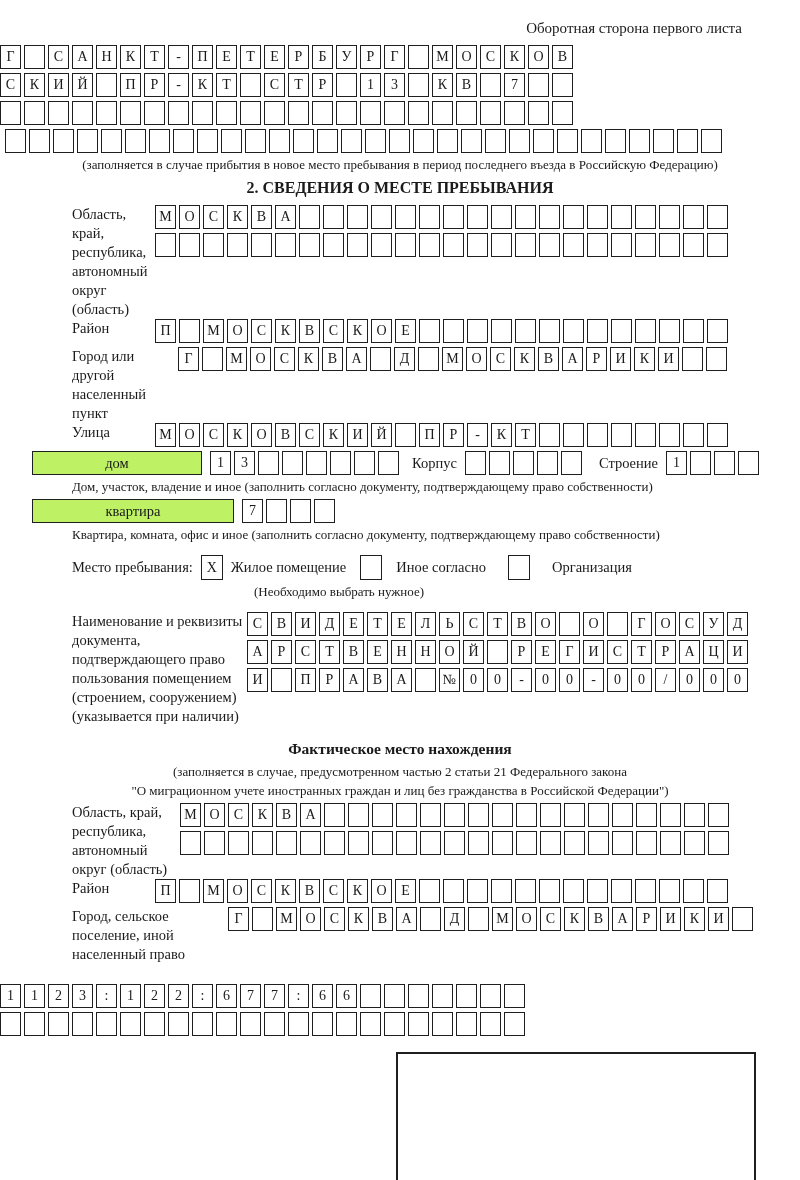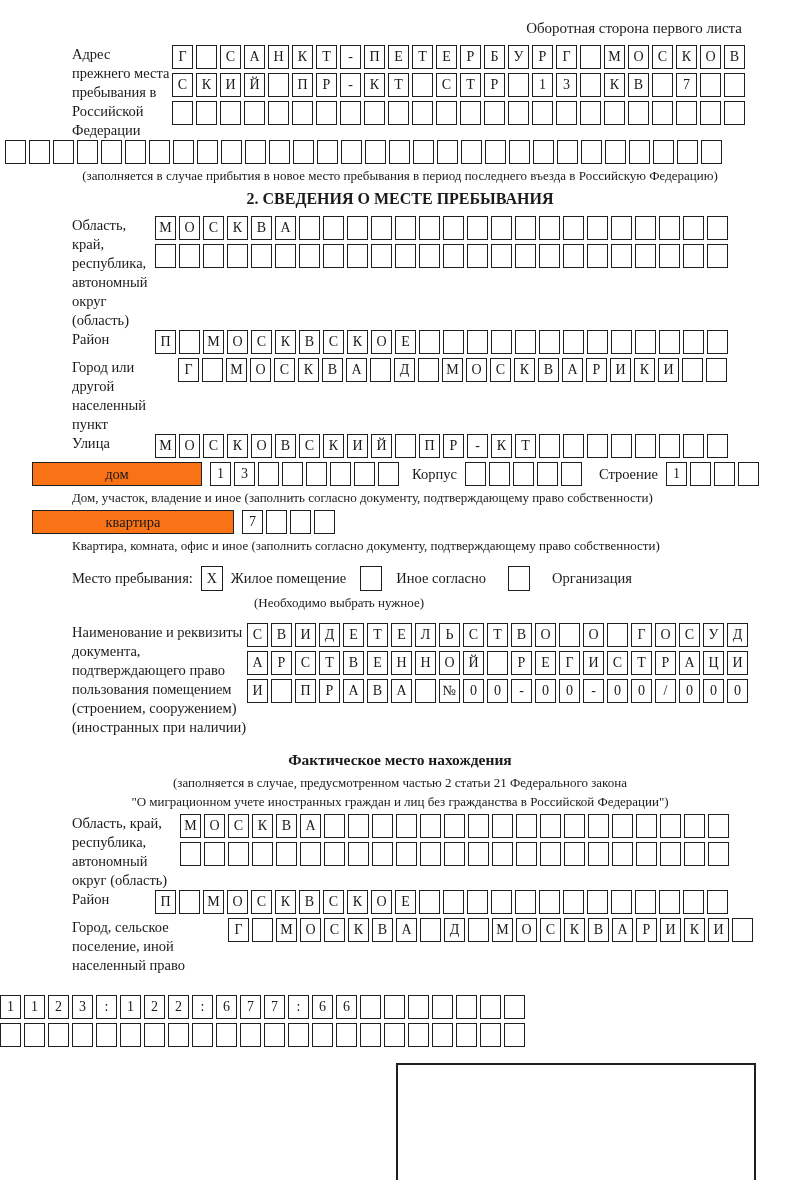--- a/index.html
+++ b/index.html
@@ -18,42 +18,41 @@
     width:19px;height:22px;border:1.5px solid #1f1f1f;margin-right:3px;
     display:flex;align-items:center;justify-content:center;
     font-size:14px;flex-shrink:0;background:#fff;
   }
   .cap{ font-size:13px; }
   .cap-center{ text-align:center; font-size:13px; margin:1px 0 3px 0;}
   .title{ text-align:center; font-weight:bold; font-size:16px; margin:6px 0 8px 0;}
   .subtitle{ text-align:center; font-weight:bold; font-size:15.5px; margin:14px 0 6px 0;}
   .wbox{
     border:1.5px solid #1f1f1f; height:22px; display:flex; align-items:center;
-    justify-content:center; font-size:14.5px; margin-right:8px; flex-shrink:0; background:#f97316;
+    justify-content:center; font-size:14.5px; margin-right:8px; flex-shrink:0; background:#bef264;
   }
   .inline-row{ display:flex; align-items:center; margin-bottom:4px;}
   .cb{
     width:20px;height:23px;border:1.5px solid #1f1f1f;display:flex;align-items:center;
     justify-content:center;font-size:14px;flex-shrink:0;background:#fff;
   }
   .mesto-lbl{ font-size:14.5px; }
   .gap8{width:8px;flex-shrink:0;} .gap14{width:14px;flex-shrink:0;} .gap22{width:22px;flex-shrink:0;}
   .stamp-box{
     margin-left:396px; width:356px; height:172px; border:2px solid #1f1f1f; background:#fff;
   }
   .mt4{margin-top:4px;} .mt6{margin-top:12px;} .mt8{margin-top:8px;} .mb2{margin-bottom:2px;}
   .pt20{padding-top:20px;}
 </style>
 </head>
 <body>
 
 <div class="hdr">Оборотная сторона первого листа</div>
 
 <div class="blk mt8">
-  <div class="lbl ml72" style="width:100px;">Адрес прежнего места пребывания в Российской Федерации</div>
   <div class="rows">
     <div class="cellrow">
         <span class="cell">Г</span>
         <span class="cell"> </span>
         <span class="cell">С</span>
         <span class="cell">А</span>
         <span class="cell">Н</span>
         <span class="cell">К</span>
         <span class="cell">Т</span>
         <span class="cell">-</span>
@@ -363,21 +362,21 @@
   <span class="gap14"></span>
   <span class="mesto-lbl">Иное согласно</span>
   <span class="gap22"></span>
   <span class="cb"></span>
   <span class="gap22"></span>
   <span class="mesto-lbl">Организация</span>
 </div>
 <div class="cap" style="margin-left:174px;width:330px;text-align:center;">(Необходимо выбрать нужное)</div>
 
 <div class="blk mt6">
-  <div class="lbl ml72" style="width:175px;">Наименование и реквизиты документа, подтверждающего право пользования помещением (строением, сооружением) (иностранных при наличии)</div>
+  <div class="lbl ml72" style="width:175px;">Наименование и реквизиты документа, подтверждающего право пользования помещением (строением, сооружением) (указывается при наличии)</div>
   <div class="rows">
     <div class="cellrow">
         <span class="cell">С</span>
         <span class="cell">В</span>
         <span class="cell">И</span>
         <span class="cell">Д</span>
         <span class="cell">Е</span>
         <span class="cell">Т</span>
         <span class="cell">Е</span>
         <span class="cell">Л</span>

